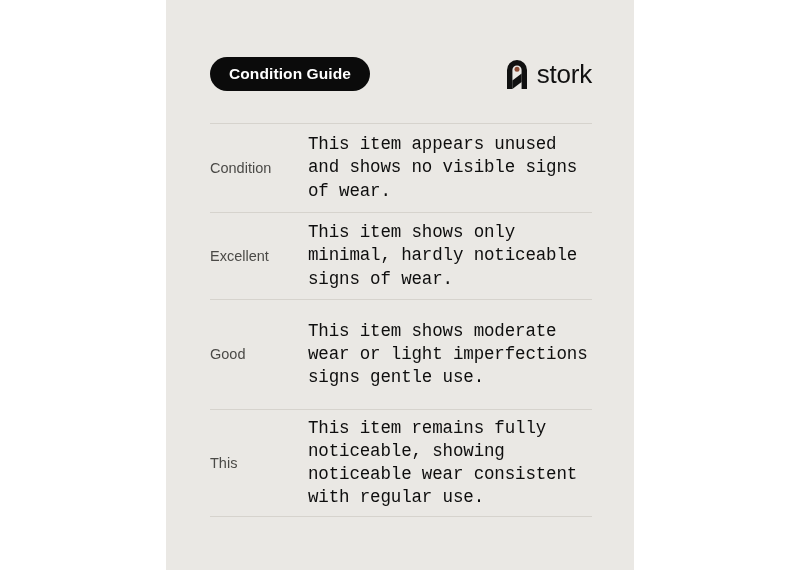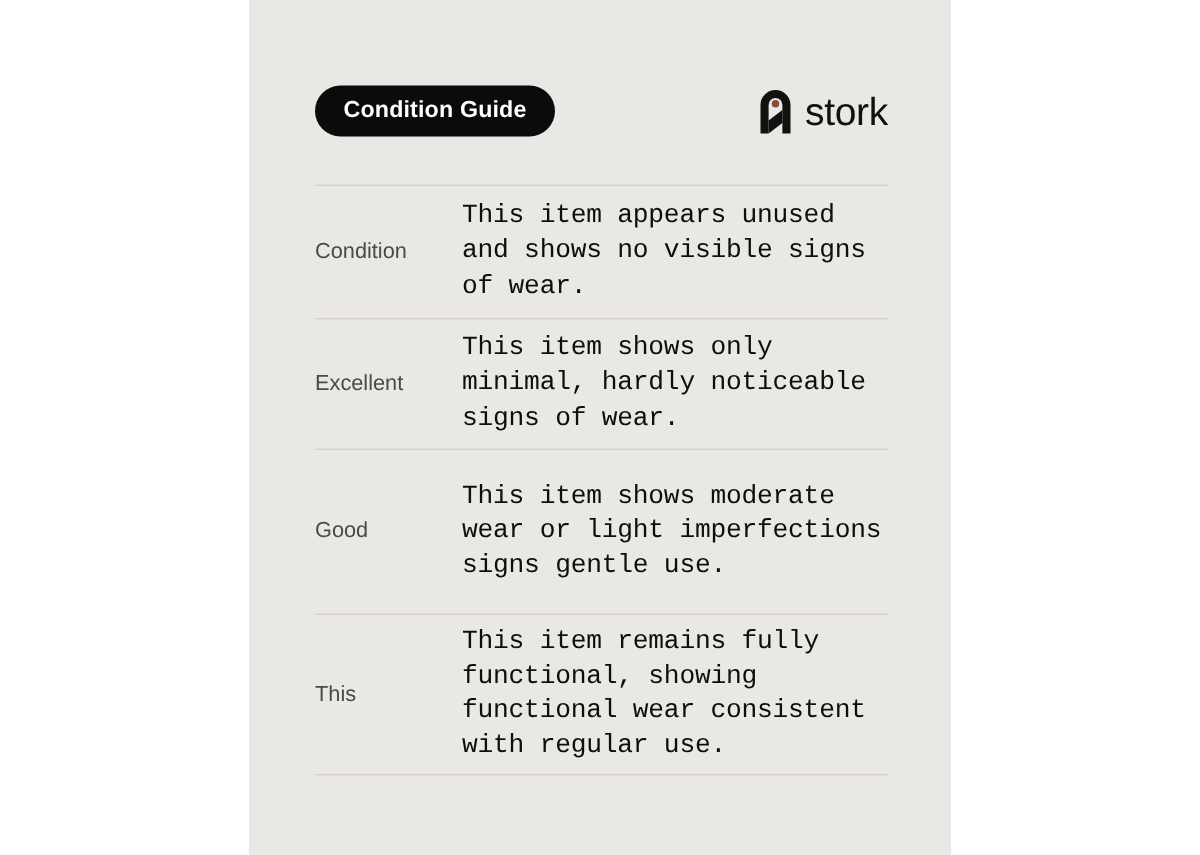--- a/index.html
+++ b/index.html
@@ -174,21 +174,21 @@
 
       <div class="guide-row row-good">
         <div class="row-label">Good</div>
         <div class="row-desc">This item shows moderate wear or light imperfections signs gentle use.</div>
       </div>
 
       <div class="divider"></div>
 
       <div class="guide-row row-fair">
         <div class="row-label">This</div>
-        <div class="row-desc">This item remains fully functional, showing functional wear consistent with regular use.</div>
+        <div class="row-desc">This item remains fully noticeable, showing noticeable wear consistent with regular use.</div>
       </div>
 
       <div class="divider"></div>
 
     </div>
 
   </div>
 
 </div>
 

